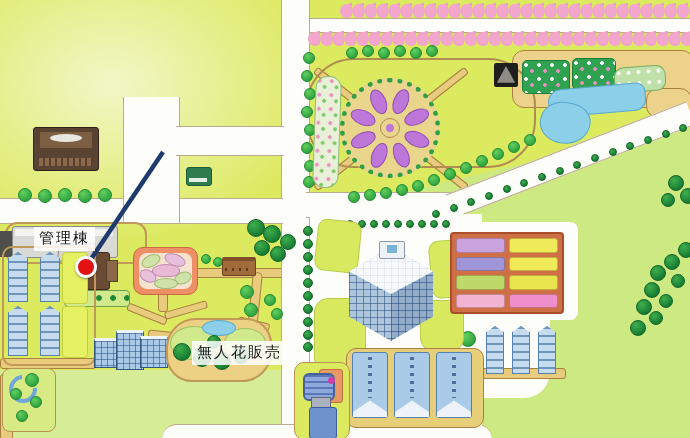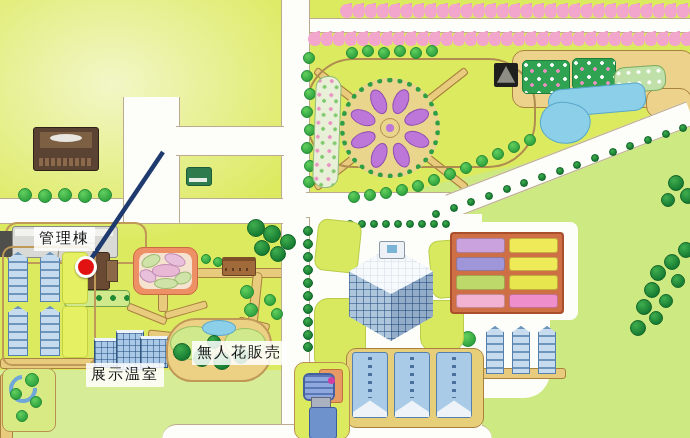--- a/index.html
+++ b/index.html
@@ -339,16 +339,15 @@
       <div class="tree t0" style="left: 16px; top: 410px; width: 12px; height: 12px;"></div>
     </div>
 
   <svg class="abs" style="left:0;top:0;width:690px;height:438px;pointer-events:none;" viewBox="0 0 690 438">
     <line x1="163" y1="152" x2="89" y2="262" stroke="#1e3a6e" stroke-width="4.5"></line>
   </svg>
 
   <div class="abs" style="left:75px;top:256px;width:22px;height:22px;background:#e21212;border:3.5px solid #ffffff;border-radius:50%;box-sizing:border-box;box-shadow:0 1px 2px rgba(0,0,0,.4);"></div>
 
   <div class="lbl" style="left:34px;top:227px;">管理棟</div>
-  <div class="lbl" style="left:86px;top:363px;">展示温室</div>
   <div class="lbl" style="left:192px;top:341px;">無人花販売</div>
 
 </div>
 
 </body></html>

